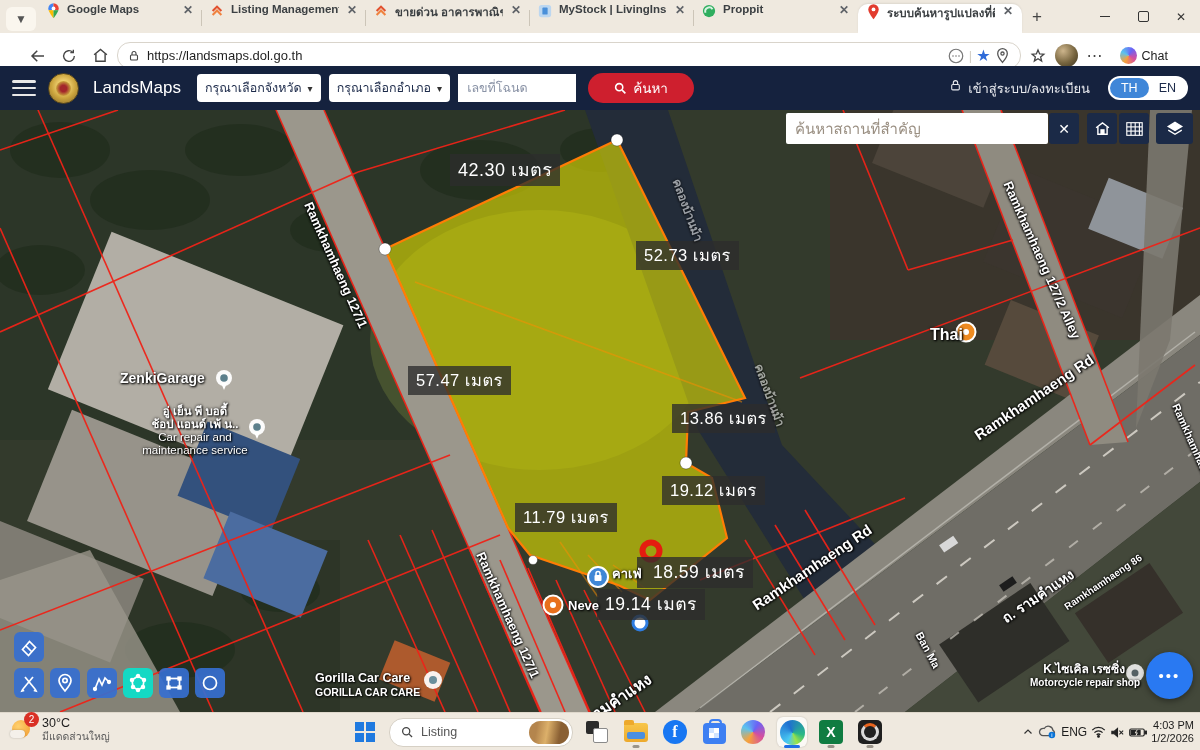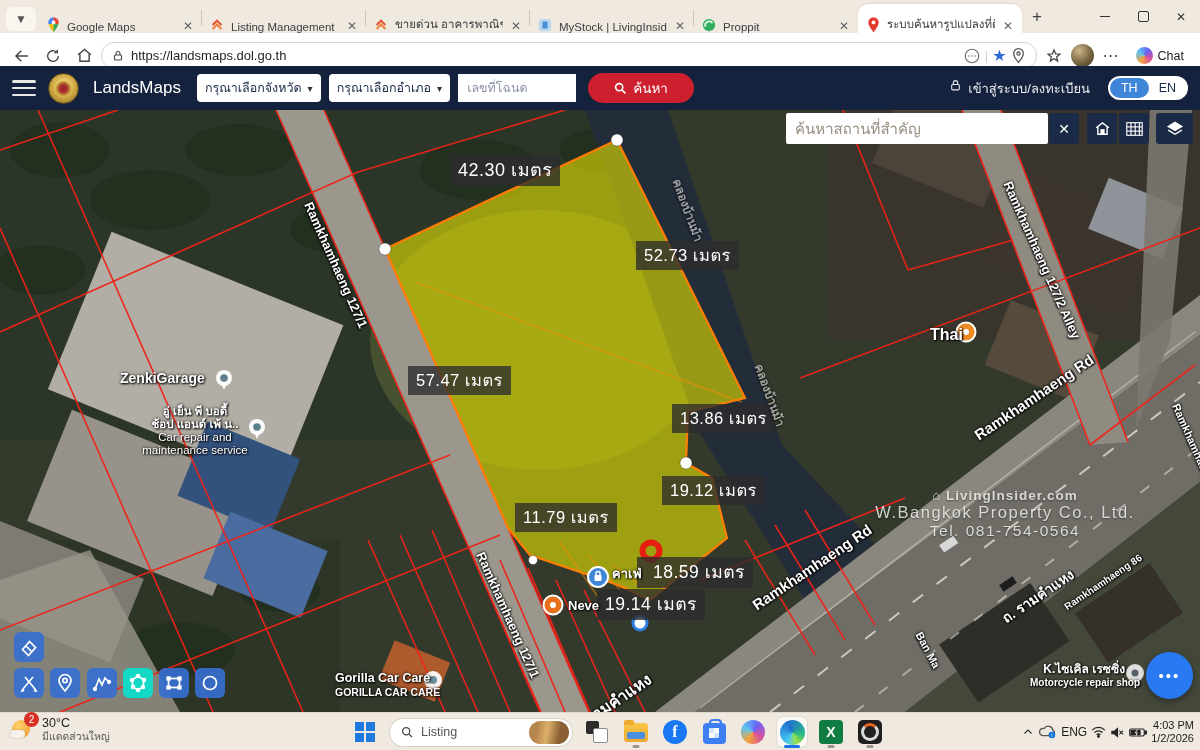--- a/index.html
+++ b/index.html
@@ -4,35 +4,35 @@
 <style>
   html,body{margin:0;padding:0;background:#888;}
   .screen{position:relative;width:1200px;height:750px;overflow:hidden;
     font-family:"Liberation Sans",sans-serif;background:#333a2c;}
 
   
   .tabbar{position:absolute;top:0;left:0;width:1200px;height:33px;background:#efe9df;
     display:flex;align-items:flex-end;}
   .tab-chevron{width:30px;height:24px;margin:4px 2px 2px 6px;background:#faf6ee;border-radius:6px;
     display:flex;align-items:center;justify-content:center;color:#555;font-size:12px;}
-  .tab{display:flex;align-items:flex-end;gap:6px;height:30px;padding:0 7px;width:150px;position:relative;}
+  .tab{display:flex;align-items:flex-start;gap:6px;height:30px;padding:0 7px;width:150px;position:relative;font-weight:bold;}
   .tab:not(.active)+.tab:not(.active)::before{content:"";position:absolute;left:-1px;top:7px;bottom:7px;width:1px;background:#ccc5b8;}
   .tab .t{flex:1;font-size:11.5px;color:#3c4043;white-space:nowrap;overflow:hidden;}
   .tab.active{background:#fff;border-radius:10px 10px 0 0;height:29px;box-shadow:0 -1px 2px rgba(0,0,0,.08);}
   .tclose{color:#5f6368;font-size:12px;width:14px;text-align:center;line-height:14px;}
   .ticon{width:16px;height:16px;flex:0 0 16px;display:flex;align-items:center;justify-content:center;}
   .newtab{width:26px;height:26px;margin:0 4px 3px 2px;color:#444;font-size:17px;display:flex;align-items:center;justify-content:center;}
   .wincontrols{position:absolute;right:0;top:0;height:33px;display:flex;align-items:center;}
   .winbtn{width:38px;height:33px;display:flex;align-items:center;justify-content:center;color:#333;font-size:12px;}
   .sq{display:inline-block;width:9px;height:9px;border:1px solid #333;border-radius:2px;}
   .minus{display:inline-block;width:10px;border-bottom:1.5px solid #333;}
 
   
   .addressbar{position:absolute;top:33px;left:0;width:1200px;height:45px;background:#fff;
-    display:flex;align-items:center;padding:0 8px;gap:3px;box-sizing:border-box;}
+    display:flex;align-items:center;padding:0 24px;gap:3px;box-sizing:border-box;}
   .navico{width:28px;height:26px;display:flex;align-items:center;justify-content:center;color:#454545;}
   .urlpill{flex:1;height:25px;border:1px solid #d9d4cb;border-radius:13px;display:flex;align-items:center;
     padding:0 10px;gap:7px;font-size:13px;color:#1f1f1f;min-width:0;}
   .urlright{display:flex;align-items:center;gap:4px;margin-left:auto;}
   .avatar{width:23px;height:23px;border-radius:50%;
     background:radial-gradient(circle at 35% 30%,#cdb58c,#77653f 55%,#39321f);}
   .copilot{width:17px;height:17px;border-radius:50%;
     background:conic-gradient(from 30deg,#6a63f6,#d64f9e,#f6a23b,#5bc2ef,#6a63f6);}
   .chatbtn{display:flex;align-items:center;gap:5px;font-size:12.5px;color:#222;padding:3px 8px;border-radius:13px;}
 
@@ -483,34 +483,29 @@
     <div class="place" style="left:120px;top:260px;font-size:14px;">ZenkiGarage</div>
     <div class="place" style="left:130px;top:295px;font-size:11.5px;text-align:center;width:130px;line-height:13px;">
       <div>อู่ เย็น พี บอดี้</div>
       <div>ช้อป แอนด์ เพ้ น..</div>
       <div style="font-weight:normal;text-align:center;">Car repair and</div>
       <div style="font-weight:normal;">maintenance service</div>
     </div>
     <div class="place" style="left:930px;top:216px;font-size:16px;">Thai</div>
     <div class="place" style="left:612px;top:453px;font-size:13px;">คาเฟ่</div>
     <div class="place" style="left:568px;top:488px;font-size:13px;">Neve</div>
-    <div class="place" style="left:335px;top:561px;font-size:12.5px;line-height:14px;text-align:center;width:90px;">
+    <div class="place" style="left:315px;top:561px;font-size:12.5px;line-height:14px;text-align:center;width:90px;">
       <div>Gorilla Car Care</div>
       <div style="font-size:10.5px;">GORILLA CAR CARE</div>
     </div>
     <div class="place" style="left:1030px;top:553px;font-size:12px;line-height:13px;text-align:right;width:95px;">
       <div>K.ไซเคิล เรซซิ่ง</div>
       <div style="font-size:10px;">Motorcycle repair shop</div>
     </div>
 
-    <div class="watermark">
-      <div class="wm1">⌂ LivingInsider.com</div>
-      <div class="wm2">W.Bangkok Property Co., Ltd.</div>
-      <div class="wm3">Tel. 081-754-0564</div>
-    </div>
 
     <input class="poi-search" placeholder="ค้นหาสถานที่สำคัญ" style="">
     <button class="sqbtn" style="left:1049px;font-size:14px;">✕</button>
     <button class="sqbtn" style="left:1087px;">
       <svg width="17" height="17" viewBox="0 0 24 24" fill="none" stroke="#fff" stroke-width="2">
           <path d="M3,11 L12,4 L21,11"></path>
           <path d="M5.5,10 V20 H18.5 V10"></path>
           <rect x="10" y="14" width="4" height="6" fill="#fff"></rect>
         </svg>
       </button>

